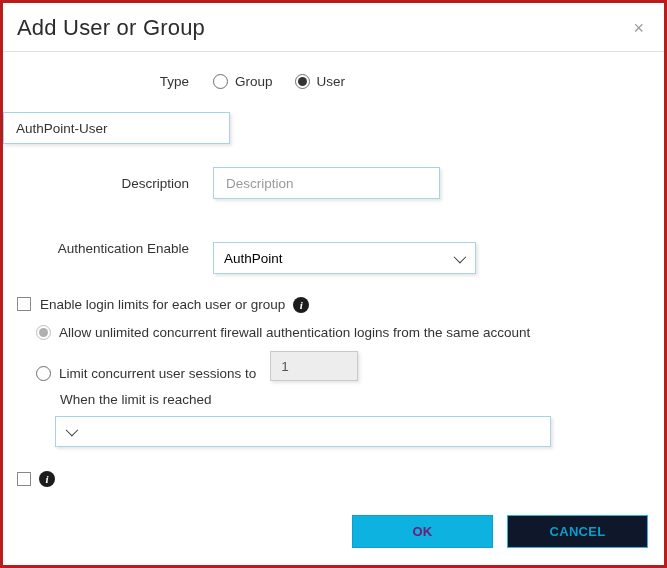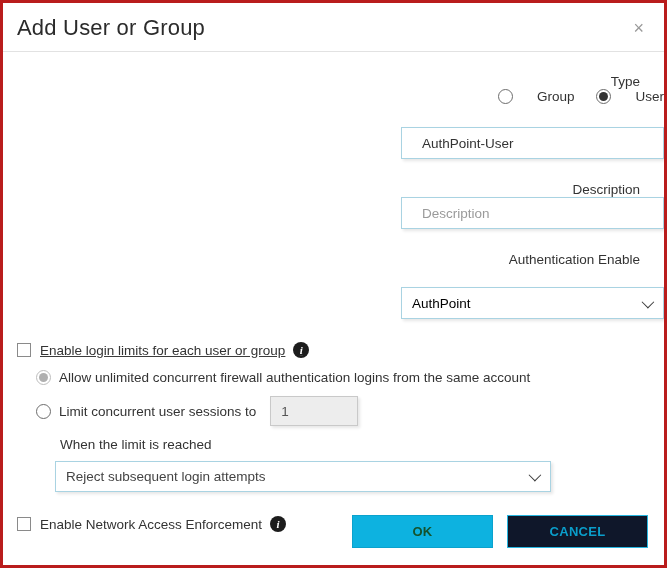--- a/index.html
+++ b/index.html
@@ -25,38 +25,38 @@
   .dialog-title {
     font-size: 22px; font-weight: 400; color: #2b2b2b; letter-spacing: 0.2px;
   }
   .close-btn {
     font-size: 18px; color: #9a9a9a; cursor: pointer; line-height: 1;
     padding: 4px 6px;
   }
   
   .form-area { padding-top: 22px; }
   .form-row {
-    display: flex; align-items: flex-end; margin-bottom: 23px; flex-direction: column;
+    display: flex; align-items: center; margin-bottom: 23px;
   }
   .form-label {
     width: 210px; text-align: right; padding-right: 24px;
     font-size: 13.5px; color: #333333;
   }
   .text-input {
-    width: 263px; height: 32px;
+    width: 227px; height: 32px;
     border: 1px solid #a9d3e2; background: #ffffff;
     font-family: "Liberation Sans", sans-serif;
-    font-size: 13.5px; color: #333333; padding: 0 20px;
+    font-size: 13.5px; color: #333333; padding: 0 12px;
     box-shadow: 2px 2px 3px rgba(0,0,0,0.10);
     outline: none;
   }
   .text-input::placeholder { color: #9a9a9a; }
   
   .radio-group { display: flex; align-items: center; gap: 22px; }
-  .radio-option, .check-option { display: flex; align-items: center; gap: 24px; cursor: pointer; }
+  .radio-option, .check-option { display: flex; align-items: center; gap: 7px; cursor: pointer; }
   .radio-circle {
     width: 15px; height: 15px; border-radius: 50%;
     border: 1px solid #6d6d6d; background: #ffffff;
     display: inline-flex; align-items: center; justify-content: center;
     flex: 0 0 auto;
   }
   .radio-circle.checked::after {
     content: ""; width: 9px; height: 9px; border-radius: 50%;
     background: #333333;
   }
@@ -89,23 +89,23 @@
   .info-icon {
     width: 16px; height: 16px; border-radius: 50%;
     background: #1c1c1c; color: #ffffff;
     font-family: "Liberation Serif", serif; font-style: italic; font-weight: 700;
     font-size: 11px; line-height: 16px; text-align: center;
     display: inline-block; margin-left: 8px; cursor: pointer;
     flex: 0 0 auto;
   }
   
   .limits-section { padding-left: 14px; }
-  .limits-check { display: flex; align-items: center; margin-bottom: 12px; text-decoration: underline; }
+  .limits-check { display: flex; align-items: flex-start; margin-bottom: 12px; }
   .limits-check .option-label { margin-left: 9px; }
-  .sub-option { display: flex; align-items: center; margin-left: 19px; margin-bottom: 11px; }
+  .sub-option { display: flex; align-items: flex-end; margin-left: 19px; margin-bottom: 11px; }
   .sub-option .option-label { margin-left: 8px; }
   .limit-input {
     width: 88px; height: 30px; margin-left: 14px;
     border: 1px solid #c9c9c9; background: #ededed;
     font-family: "Liberation Sans", sans-serif;
     font-size: 13.5px; color: #555555; padding: 0 10px;
     box-shadow: 2px 2px 3px rgba(0,0,0,0.10);
     outline: none;
   }
   .when-label { margin-left: 43px; font-size: 13.5px; color: #333333; margin-bottom: 9px; }
@@ -126,21 +126,21 @@
     position: absolute; right: 16px; bottom: 17px;
     display: flex; gap: 14px;
   }
   .btn {
     width: 141px; height: 33px;
     font-family: "Liberation Sans", sans-serif;
     font-size: 13px; font-weight: 700; letter-spacing: 0.3px;
     cursor: pointer;
   }
   .btn-ok {
-    background: #0db2e0; color: #14532d;
+    background: #0db2e0; color: #701a75;
     border: 1px solid #0aa2cd;
   }
   .btn-cancel {
     background: #0f172a; color: #0a9ecb;
     border: 1px solid #27b6e0;
   }
 </style>
 </head>
 <body>
 
@@ -199,29 +199,27 @@
 
       <div class="sub-option">
         <span class="radio-circle"></span>
         <span class="option-label">Limit concurrent user sessions to</span>
         <input class="limit-input" type="text" disabled="" value="1" style="">
       </div>
 
       <div class="when-label">When the limit is reached</div>
 
       <div class="wide-select">
-        <span>Reject subsequent login attempts</span>
         <span class="chevron"></span>
       </div>
 
     </div>
 
     <div class="nae-check">
       <span class="checkbox-square"></span>
-      <span class="option-label">Enable Network Access Enforcement</span>
       <span class="info-icon">i</span>
     </div>
 
   </div>
 
   <div class="footer">
     <button class="btn btn-ok">OK</button>
     <button class="btn btn-cancel">CANCEL</button>
   </div>
 

